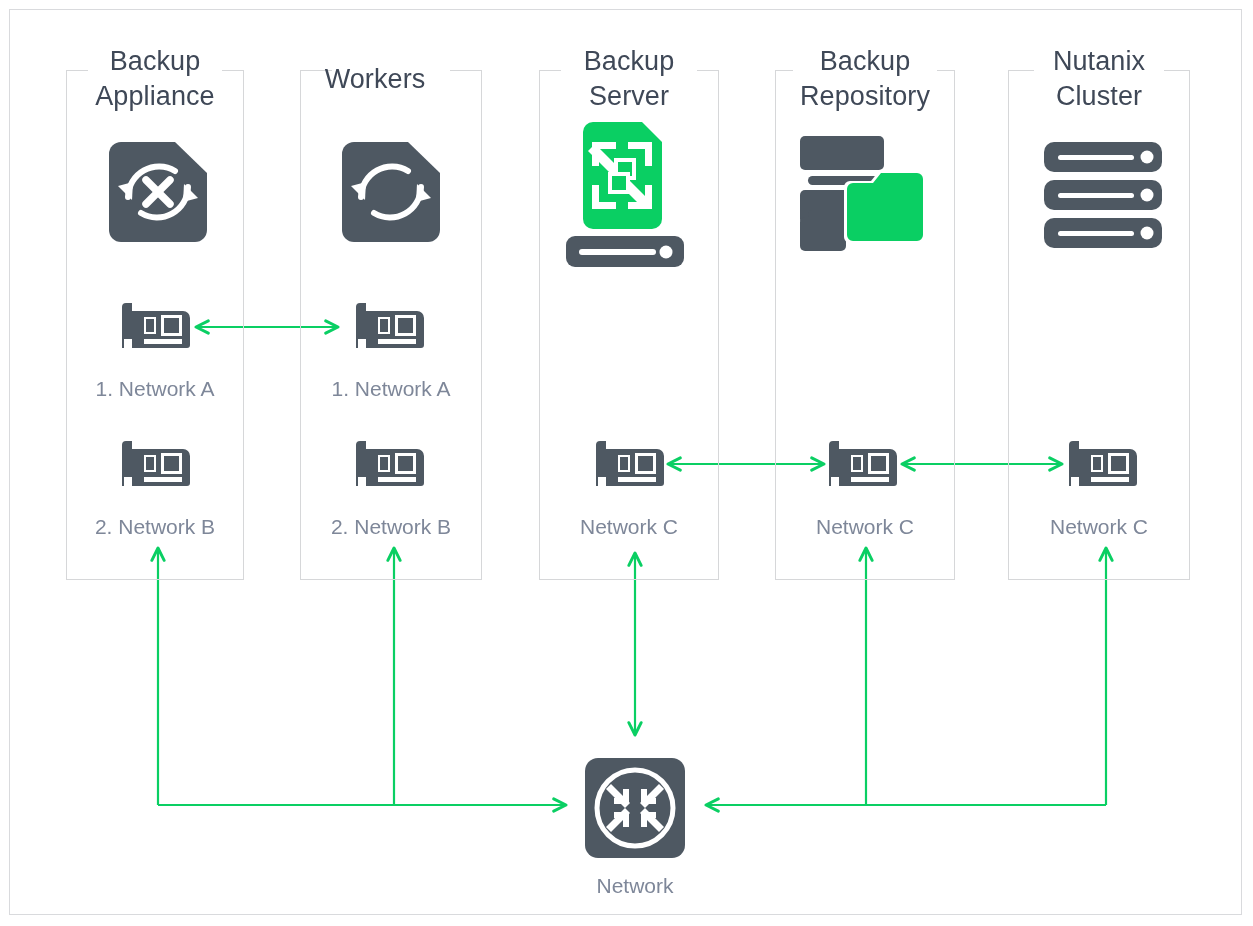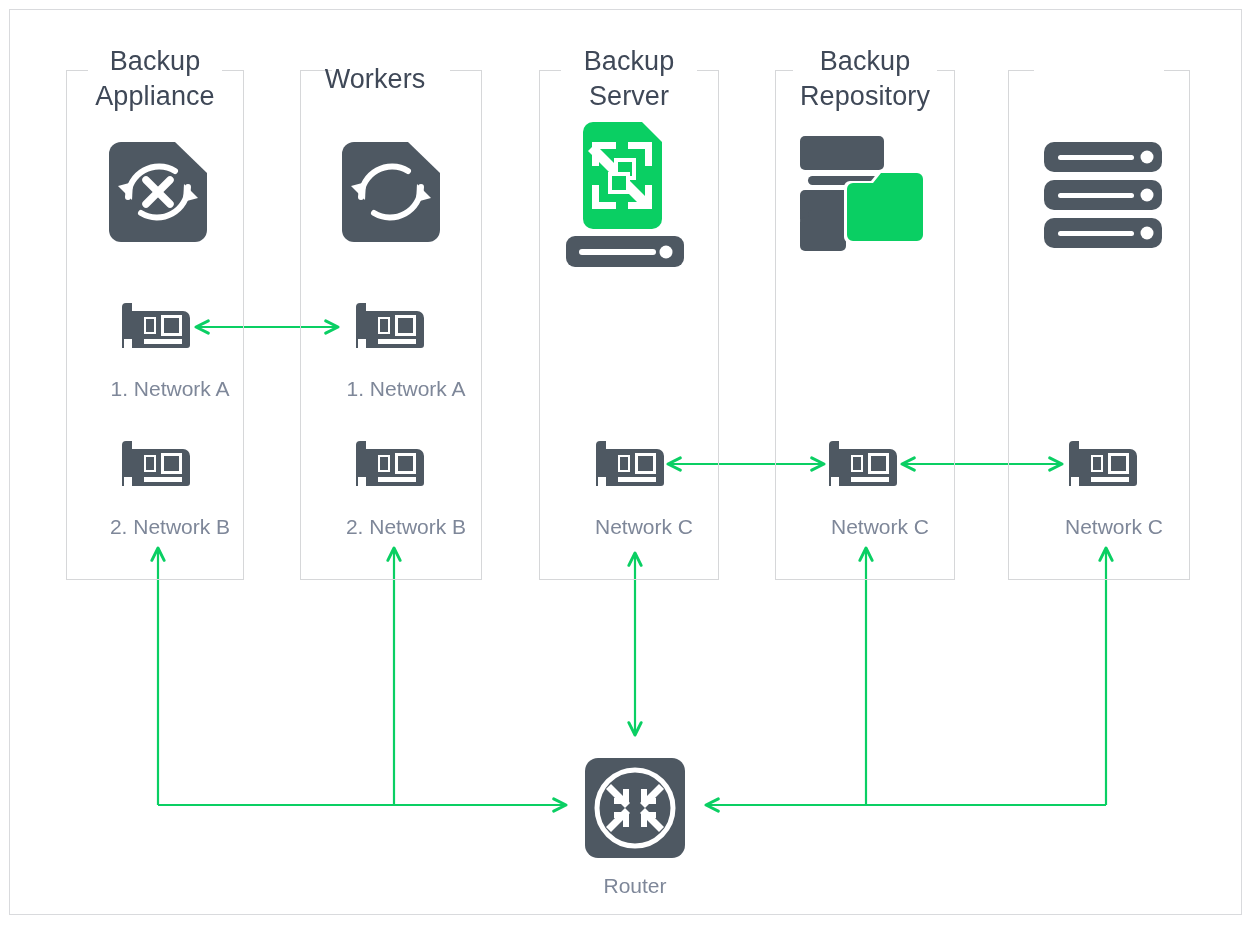--- a/index.html
+++ b/index.html
@@ -49,21 +49,20 @@
     pointer-events:none;
   }
   
   .node-label{
     position:absolute;
     text-align:center;
     color:#7e8799;
     font-size:21px;
     line-height:26px;
     white-space:nowrap;
-    margin-left:15px;
   }
   .router-label{
     position:absolute;
     text-align:center;
     color:#7e8799;
     font-size:21px;
     line-height:26px;
   }
   
   .icon-wrap{position:absolute;}
@@ -272,20 +271,22 @@
       <rect x="42" y="15" width="15" height="15" fill="#4e5862"></rect>
       <rect x="22" y="36" width="38" height="5" fill="#ffffff"></rect>
     </svg>
   </div>
   <div class="node-label" style="left:775px; top:514px; width:180px;">Network C</div>
 
   <div class="group-box" style="left:1008px; top:70px; width:182px; height:510px;">
     <div class="top-left-seg" style="left:-1px; width:26px;"></div>
     <div class="top-right-seg" style="right:-1px; width:26px;"></div>
   </div>
+  <div class="group-title" style="left:1003px; top:44px; width:192px;">Nutanix
+Cluster</div>
 
   <div class="icon-wrap" style="left:1044px; top:142px;">
     <svg width="120" height="106" viewBox="0 0 120 106" aria-hidden="true">
       <g>
         <rect x="0" y="0" width="118" height="30" rx="10" fill="#4e5862"></rect>
         <rect x="14" y="13" width="76" height="5" rx="2.5" fill="#ffffff"></rect>
         <circle cx="103" cy="15" r="6.5" fill="#ffffff"></circle>
 
         <rect x="0" y="38" width="118" height="30" rx="10" fill="#4e5862"></rect>
         <rect x="14" y="51" width="76" height="5" rx="2.5" fill="#ffffff"></rect>
@@ -323,15 +324,15 @@
         <path d="M56,31 L56,46 L71,46 L71,40 L62,40 L62,31 Z"></path>
 
         <path d="M26,74 L45,55 L40,50 L21,69 Z"></path>
         <path d="M44,69 L44,54 L29,54 L29,60 L38,60 L38,69 Z"></path>
 
         <path d="M74,74 L55,55 L60,50 L79,69 Z"></path>
         <path d="M56,69 L56,54 L71,54 L71,60 L62,60 L62,69 Z"></path>
       </g>
     </svg>
   </div>
-  <div class="router-label" style="left:545px; top:873px; width:180px;">Router</div>
+  <div class="router-label" style="left:545px; top:873px; width:180px;">Network</div>
 
 </div>
 
 </body></html>

